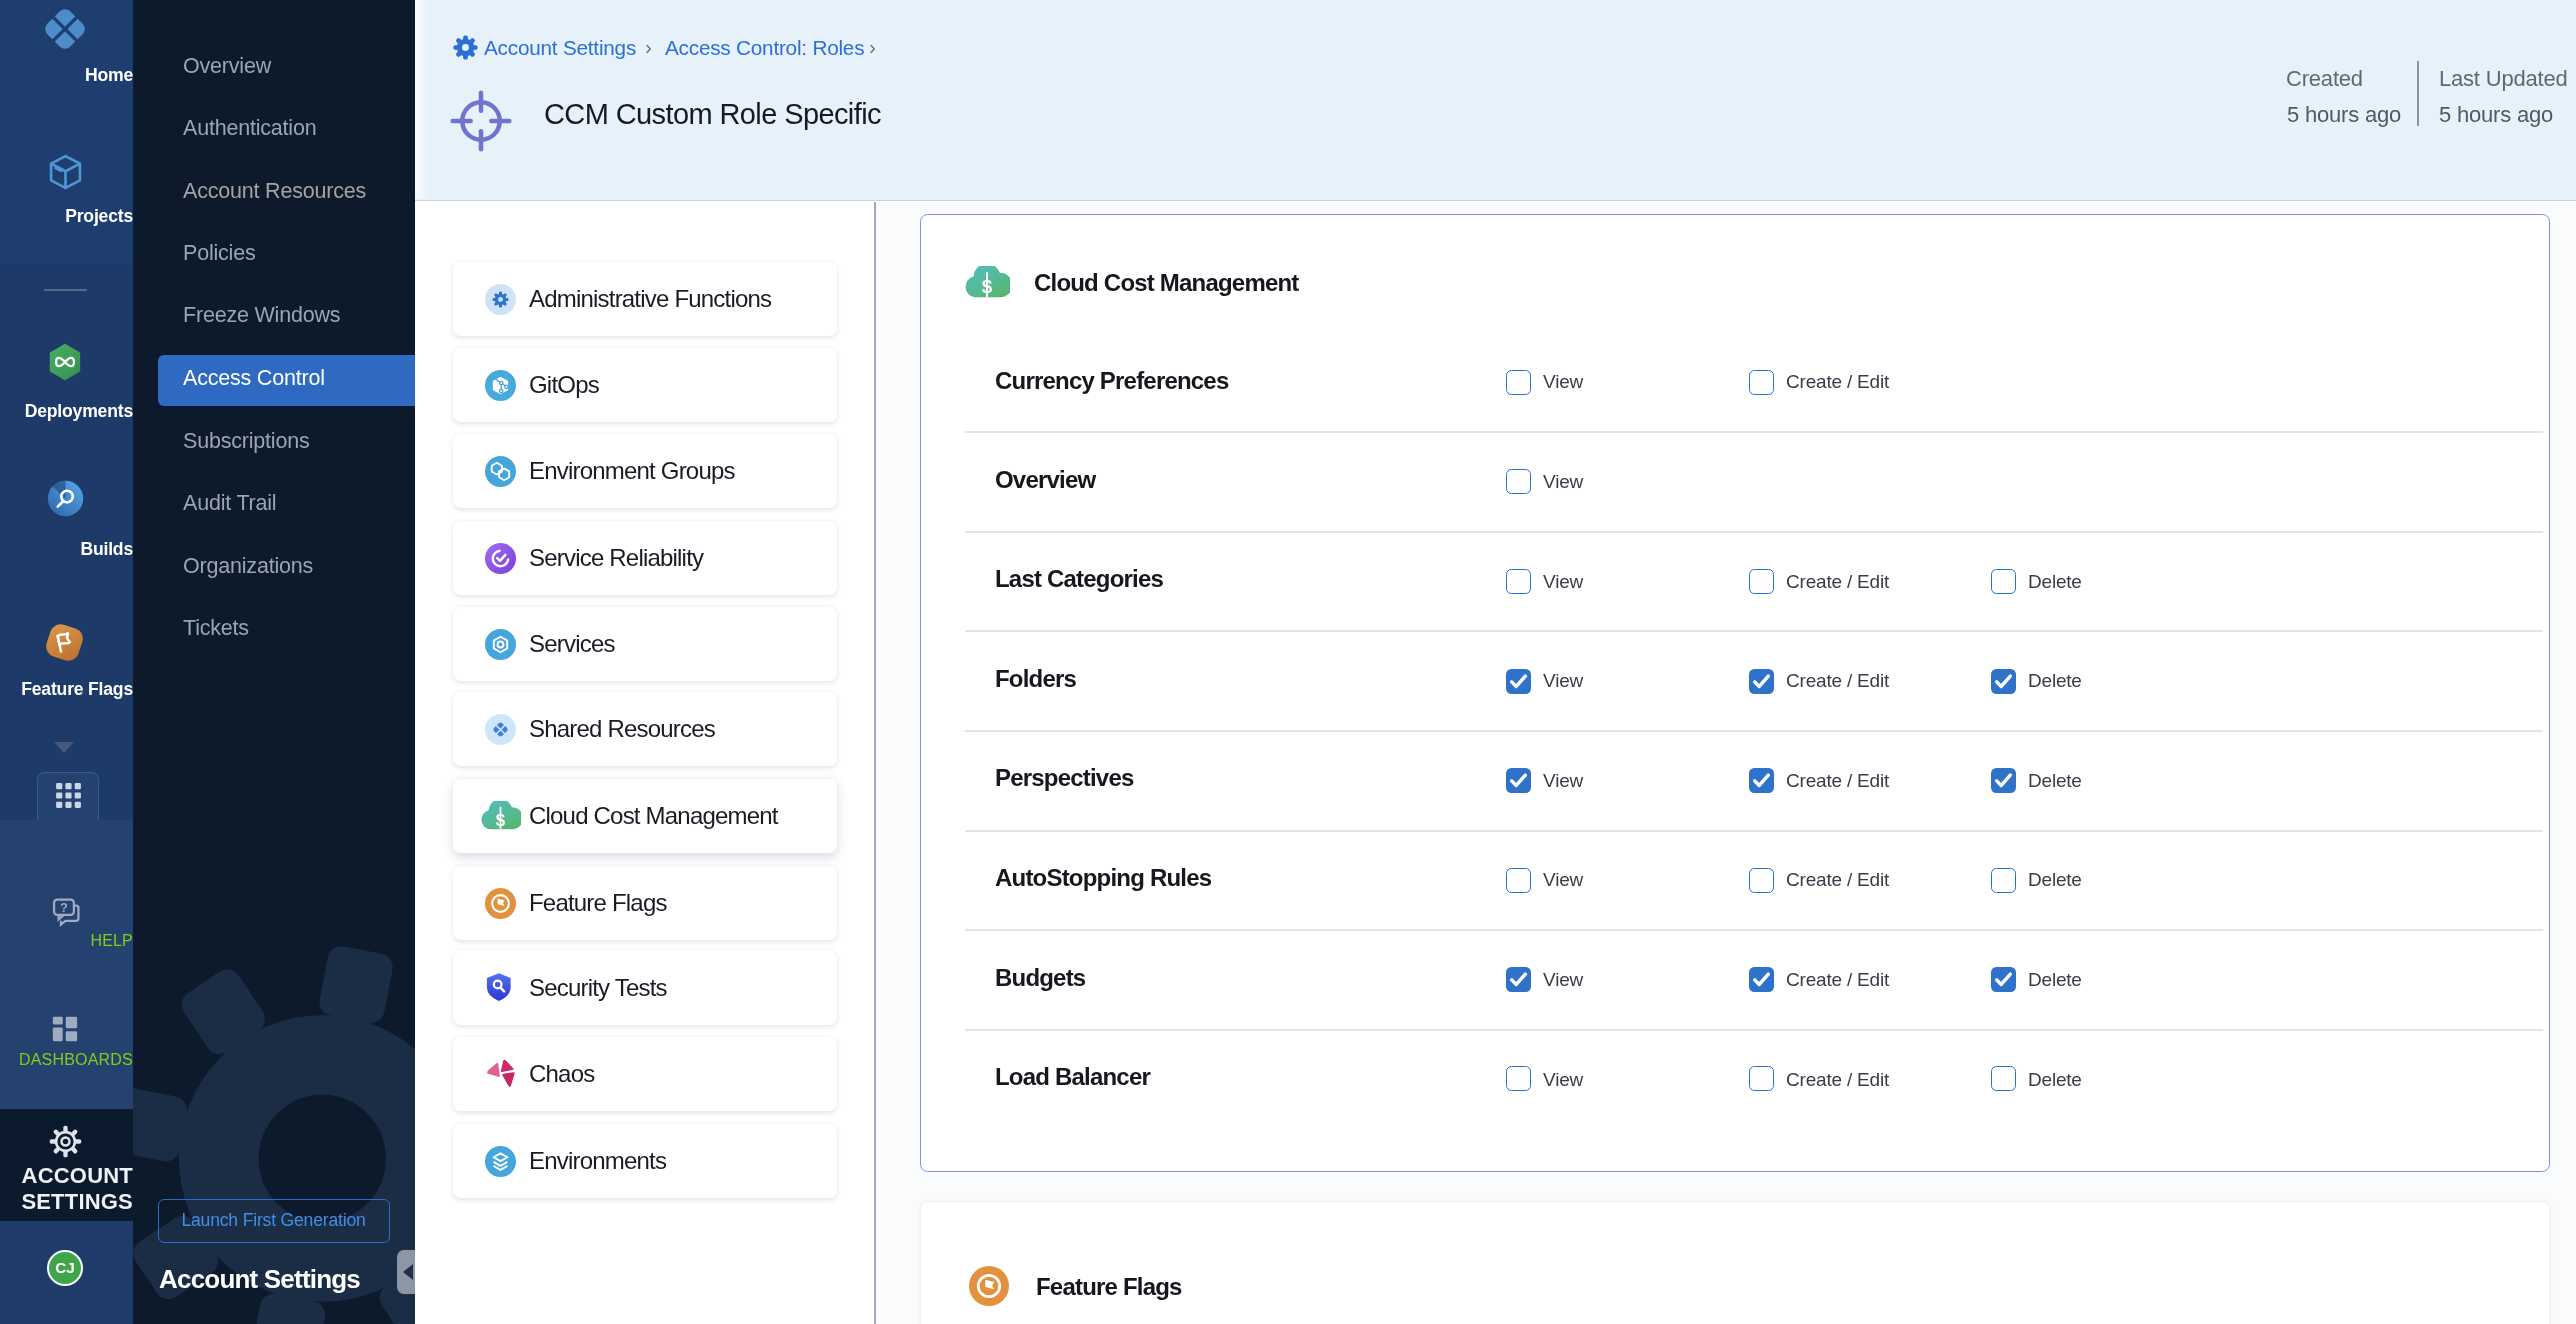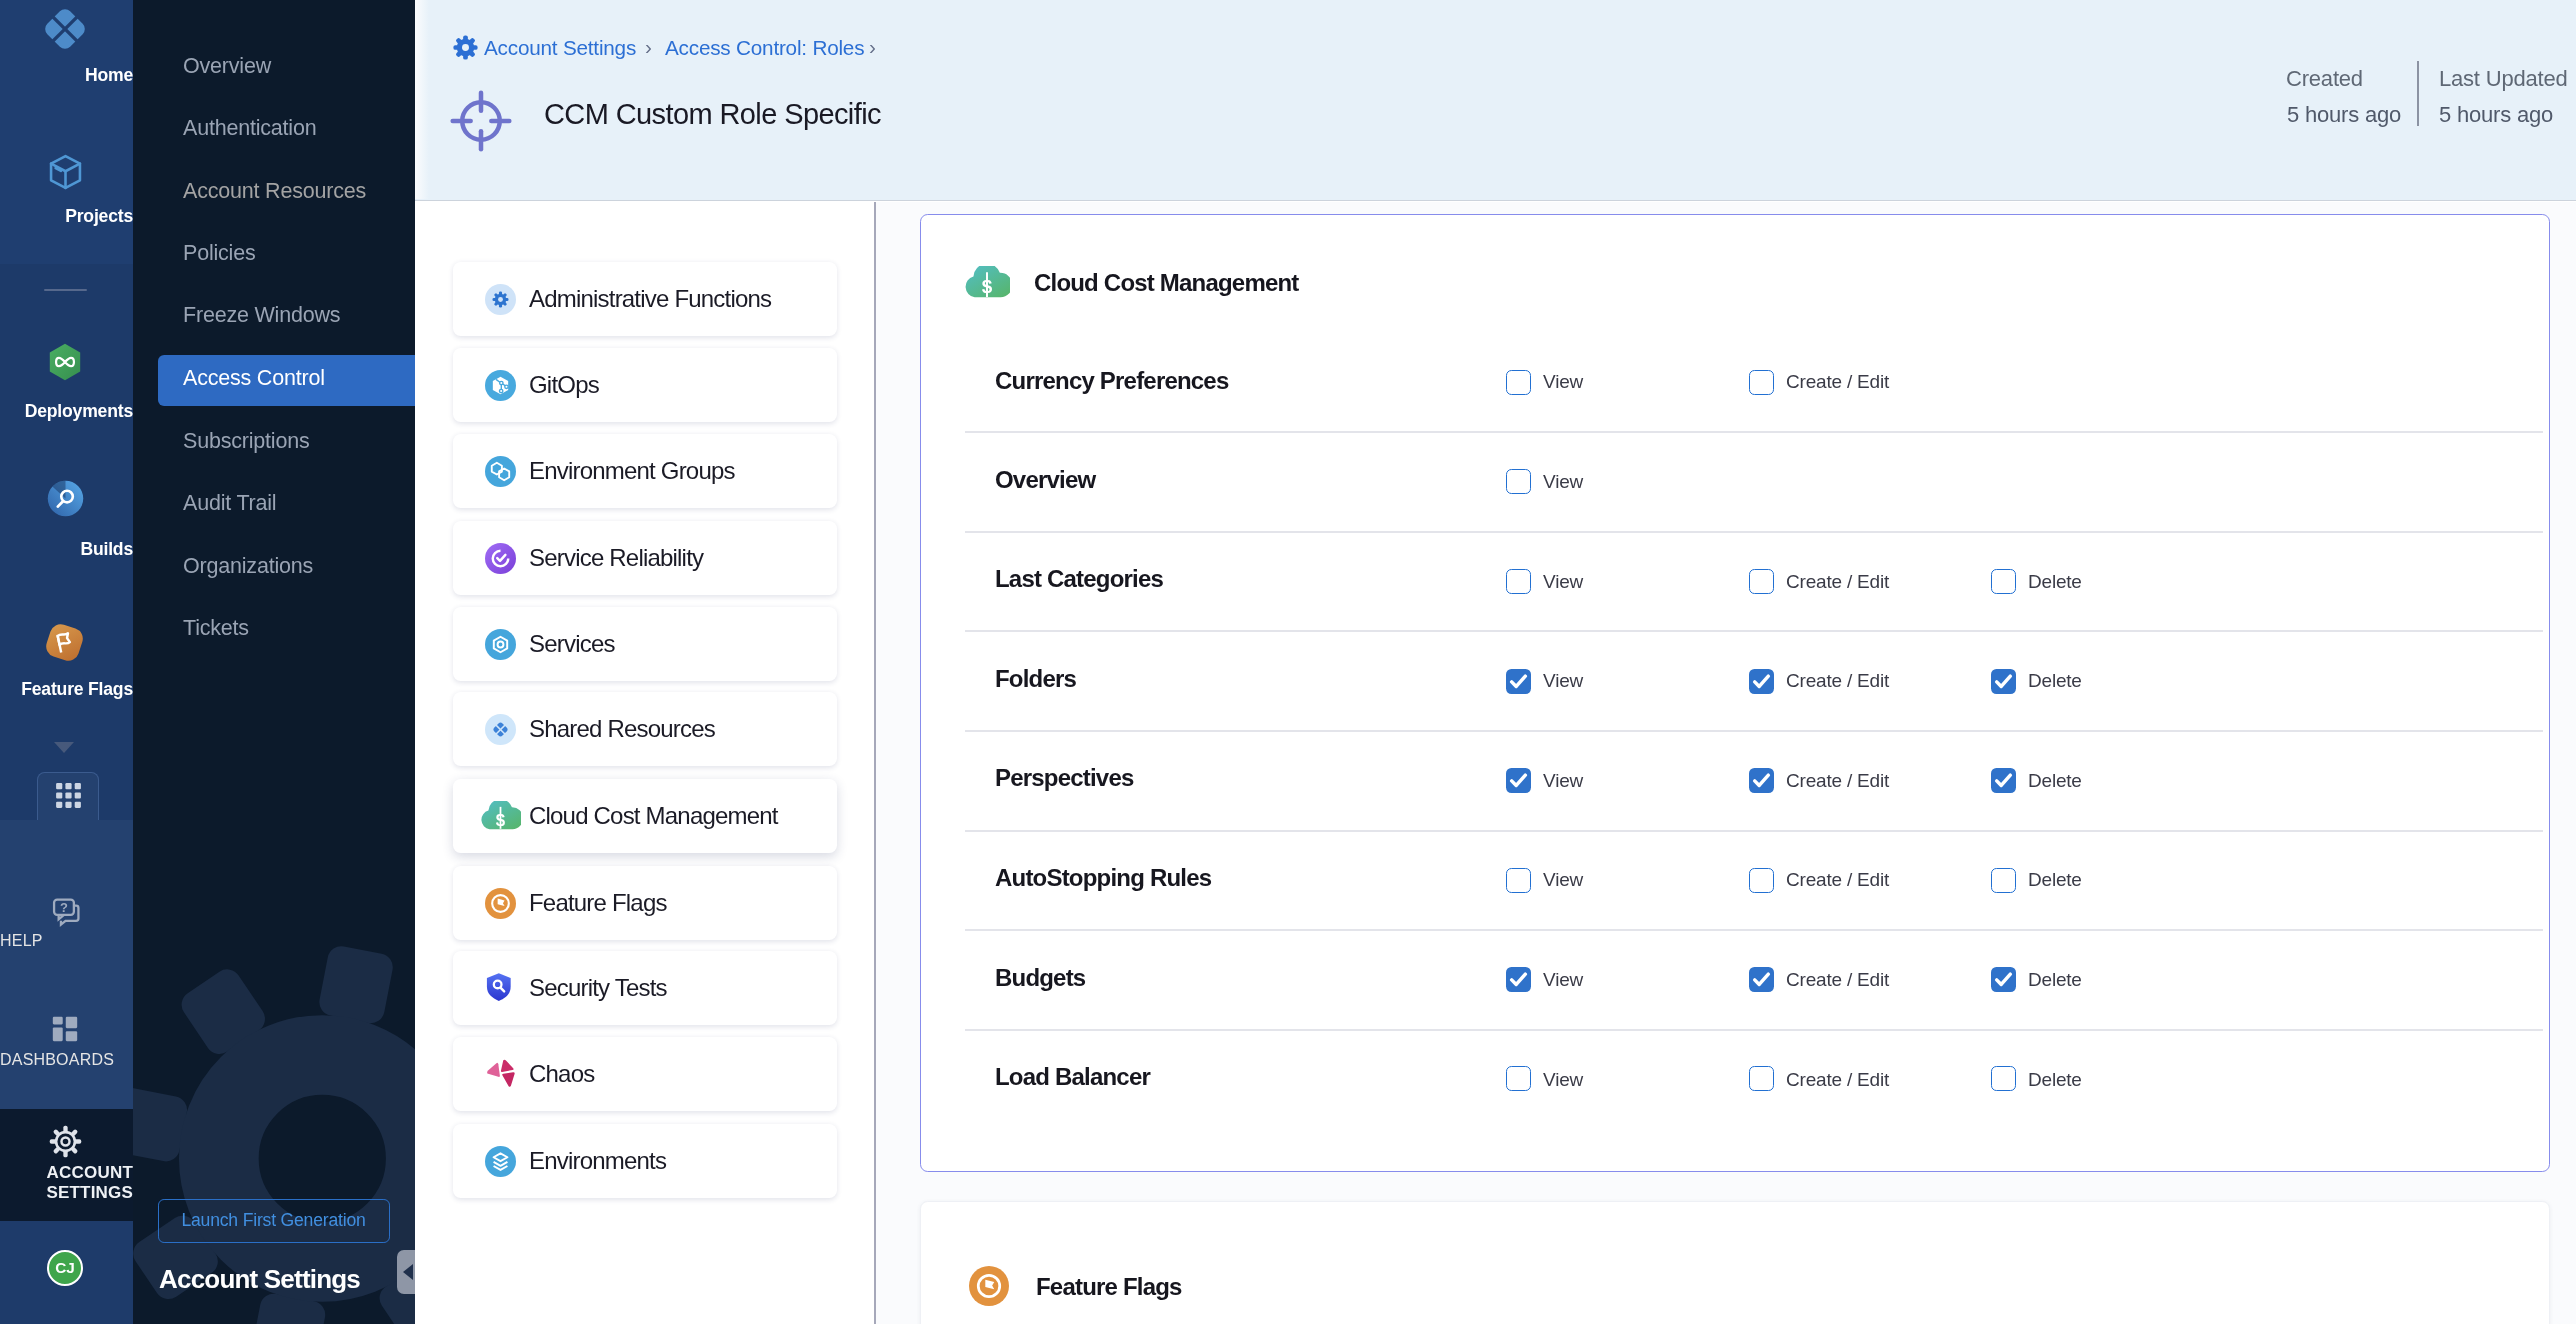--- a/index.html
+++ b/index.html
@@ -4,21 +4,21 @@
 *{margin:0;padding:0;box-sizing:border-box}
 html,body{width:2576px;height:1324px;overflow:hidden;background:#fff;
   font-family:"Liberation Sans",sans-serif;-webkit-font-smoothing:antialiased}
 .abs{position:absolute}
 #sb1{position:absolute;left:0;top:0;width:133px;height:1324px;background:#1d3a69}
 #sb1 .sec-top{position:absolute;left:0;top:0;width:133px;height:264px;background:#1f3e70}
 #sb1 .sec-low{position:absolute;left:0;top:820px;width:133px;height:289px;background:#24416f}
 #sb1 .sec-acct{position:absolute;left:0;top:1109px;width:133px;height:113px;background:#0c1a2e}
 #sb1 .sec-bot{position:absolute;left:0;top:1221px;width:133px;height:103px;background:#1e3b6a}
 .s1lbl{position:absolute;width:133px;text-align:right;color:#fff;font-weight:700;font-size:17.6px;letter-spacing:-0.2px}
-.s1lbl2{position:absolute;width:133px;text-align:left;color:#e5e5e5;font-weight:400;font-size:16px;letter-spacing:0.2px}
+.s1lbl2{position:absolute;width:133px;text-align:right;color:#84cc16;font-weight:400;font-size:16px;letter-spacing:0.2px}
 #sb2{position:absolute;left:133px;top:0;width:282px;height:1324px;background:#0c1a2b;overflow:hidden}
 .mitem{position:absolute;left:50px;color:#a2abba;font-size:21.5px;letter-spacing:-0.2px;white-space:nowrap}
 #selrow{position:absolute;left:24.5px;width:257px;height:51px;background:#2e6ac2;border-radius:6.1px 0 0 6.1px}
 #hdr{position:absolute;left:415px;top:0;width:2161px;height:201px;background:#e7f1f9;border-bottom:1.5px solid #ccd3dc}
 #hdr .lgrad{position:absolute;left:0;top:0;width:13.8px;height:199px;background:linear-gradient(90deg,#fbfcfd,#e7f1f9)}
 .bc{color:#2c6fd4;font-size:20.7px;letter-spacing:-0.2px}
 .bcsep{color:#66708a;font-size:20.7px}
 #title{position:absolute;left:129px;top:98px;font-size:29px;font-weight:500;letter-spacing:-0.6px;color:#191924}
 .meta-l{font-size:22px;color:#5f6875;letter-spacing:-0.2px}
 .meta-v{font-size:22px;color:#50596a;letter-spacing:-0.2px}
@@ -136,21 +136,21 @@
           <rect x="21.2" y="3.5" width="5.6" height="9" rx="2.4" transform="rotate(135 24 24)"></rect>
           <rect x="21.2" y="3.5" width="5.6" height="9" rx="2.4" transform="rotate(180 24 24)"></rect>
           <rect x="21.2" y="3.5" width="5.6" height="9" rx="2.4" transform="rotate(225 24 24)"></rect>
           <rect x="21.2" y="3.5" width="5.6" height="9" rx="2.4" transform="rotate(270 24 24)"></rect>
           <rect x="21.2" y="3.5" width="5.6" height="9" rx="2.4" transform="rotate(315 24 24)"></rect>
         </g>
       </g>
 <circle cx="24" cy="24" r="12.2" fill="none" stroke="#dfe3ea" stroke-width="3.4"></circle>
 <circle cx="24" cy="24" r="5.2" fill="none" stroke="#dfe3ea" stroke-width="3.2"></circle>
 </svg>
-    <div class="s1lbl" style="top:1163px;color:#eef1f5;font-size:17px;letter-spacing:0.2px">ACCOUNT<br>SETTINGS</div>
+    <div class="s1lbl" style="top:1163px;color:#eef1f5;font-size:22px;letter-spacing:0.2px">ACCOUNT<br>SETTINGS</div>
     <div class="abs" style="left:47px;top:1250px;width:36px;height:36px;border-radius:50%;background:#3fa54b;border:2.3px solid #fff;color:#fff;font-weight:700;font-size:15.3px;text-align:center;line-height:32px">CJ</div>
   </div>
 <div id="sb2">
     <svg class="abs" style="left:0px;top:881px" width="282" height="443" viewBox="0 0 368 578">
 <g fill="#1b2c45">
         <rect x="204" y="85" width="86" height="92" rx="18" transform="rotate(11 247 362)"></rect>
         <rect x="204" y="85" width="86" height="92" rx="18" transform="rotate(56 247 362)"></rect>
         <rect x="204" y="85" width="86" height="92" rx="18" transform="rotate(101 247 362)"></rect>
         <rect x="204" y="85" width="86" height="92" rx="18" transform="rotate(146 247 362)"></rect>
         <rect x="204" y="85" width="86" height="92" rx="18" transform="rotate(191 247 362)"></rect>

